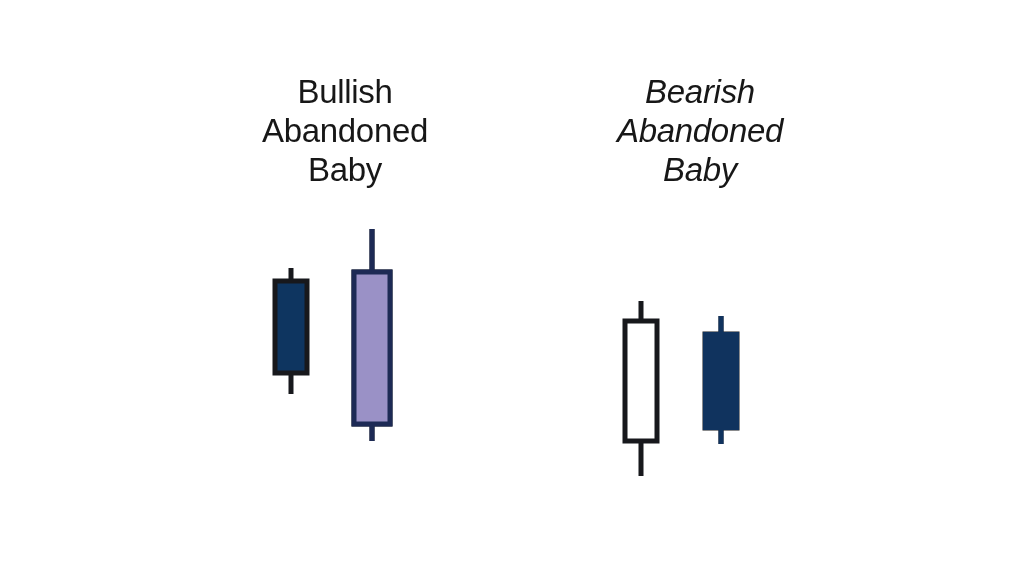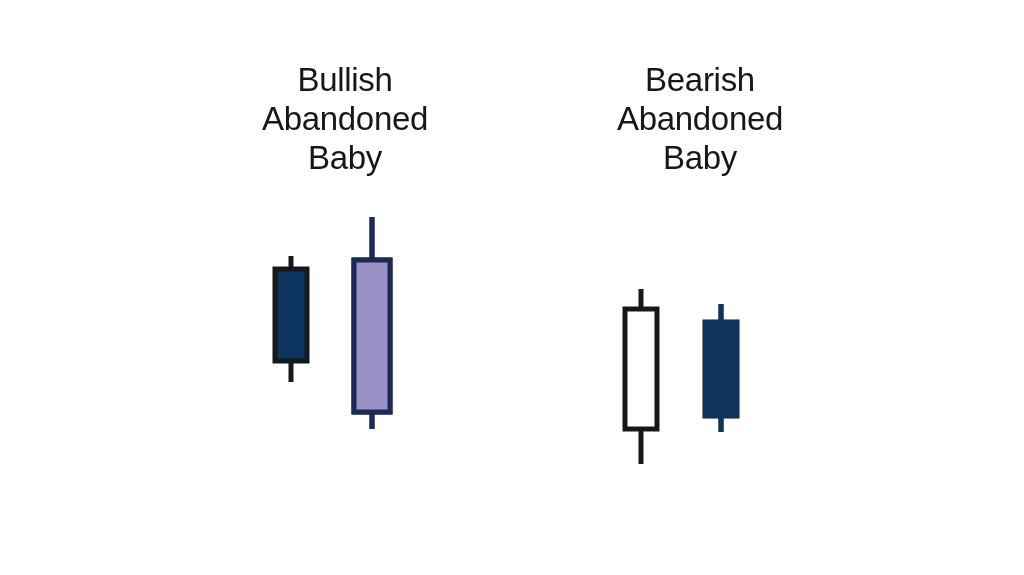--- a/index.html
+++ b/index.html
@@ -18,25 +18,25 @@
   }
   .figure {
     position: absolute;
     inset: 0;
     background: #ffffff;
   }
 
   
   .panel {
     position: absolute;
-    top: 4px;
+    top: 16px;
     height: 416px;
   }
   #panel-bullish { left: 190px;  width: 310px; }
-  #panel-bearish { left: 545px;  width: 310px; }
+  #panel-bearish { left: 545px;  width: 310px; font-style: italic; }
 
   
   .panel-title {
     position: absolute;
     top: 56px;
     left: 0;
     width: 100%;
     text-align: center;
     font-size: 33px;
     line-height: 39px;

